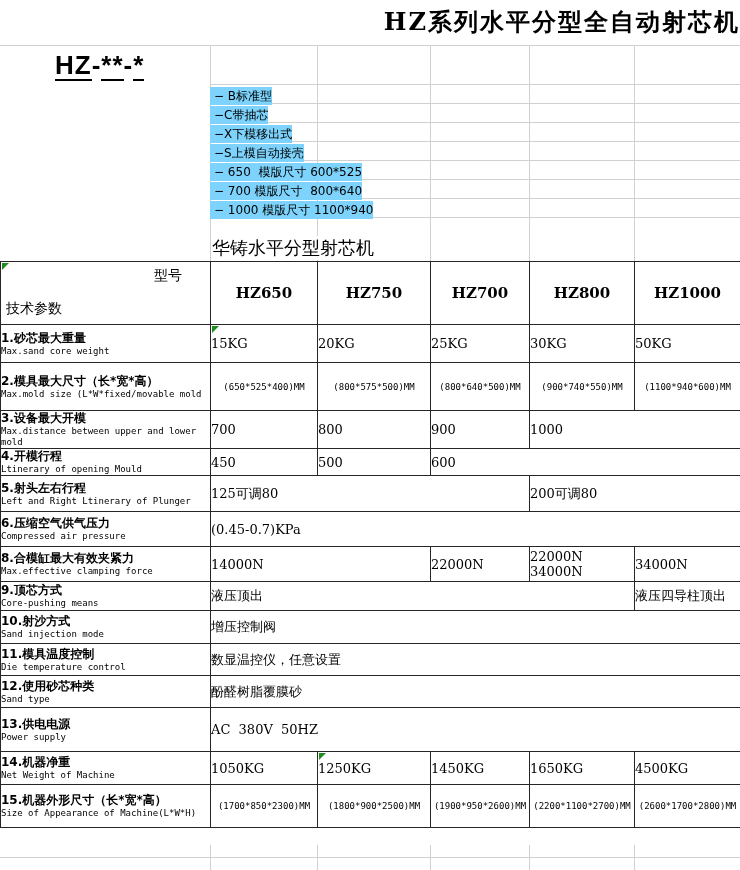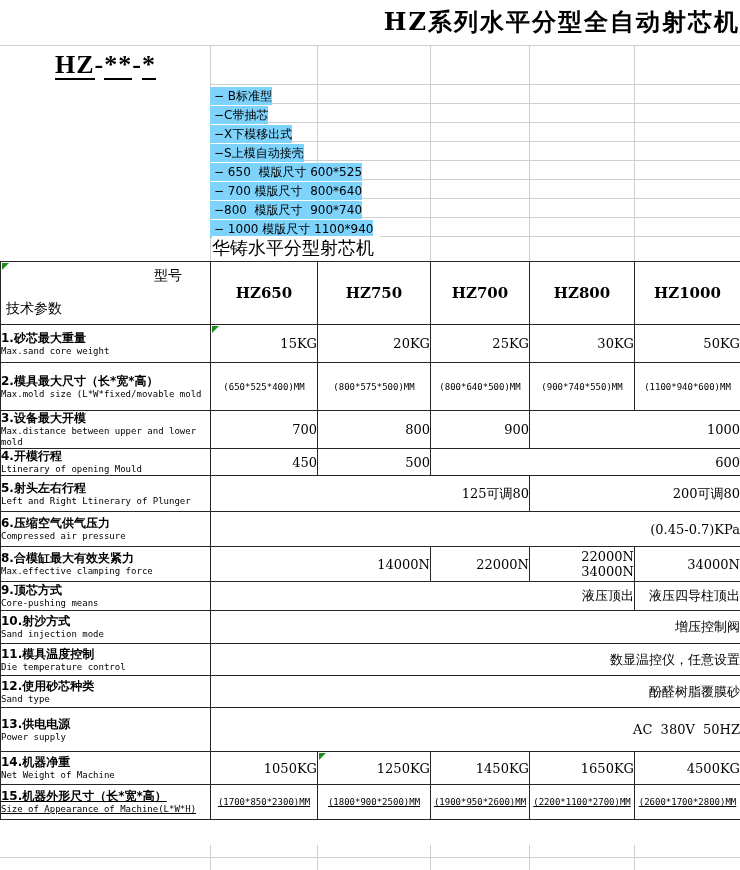--- a/index.html
+++ b/index.html
@@ -4,40 +4,40 @@
 <style>
   html,body{margin:0;padding:0;background:#fff;}
   .page{position:relative;width:740px;height:870px;background:#ffffff;overflow:hidden;
         font-family:"DejaVu Sans",sans-serif;color:#000;}
   .title{position:absolute;top:6px;left:0;width:740px;text-align:right;
          font-family:"DejaVu Serif",serif;font-weight:bold;font-size:24px;letter-spacing:2px;}
   
   .hline{position:absolute;height:1px;background:var(--grid,#d0d0d0);}
   .vline{position:absolute;width:1px;background:var(--grid,#d0d0d0);}
   
-  .model-code{position:absolute;top:50px;left:55px;font-family:Liberation Serif, serif;
+  .model-code{position:absolute;top:50px;left:55px;font-family:Liberation Sans, sans-serif;
               font-weight:bold;font-size:26px;letter-spacing:1px;}
   .model-code .u{display:inline-block;border-bottom:2px solid #000;line-height:1.05;}
   
   .opt-wrap{position:absolute;left:210px;top:45px;width:530px;}
   .opt-row0{height:39px;border-bottom:1px solid var(--grid,#d0d0d0);}
   .opt-row{height:18px;border-bottom:1px solid var(--grid,#d0d0d0);}
   .opt-text{display:inline-block;background:#7dd3fc;font-size:12px;line-height:18px;
             padding-left:4px;white-space:pre;}
   .subtitle{position:absolute;left:212px;top:236px;font-size:18px;line-height:24px;
             background:#fff;padding-right:6px;white-space:nowrap;}
   
   table.spec{position:absolute;top:261px;left:0;width:740px;border-collapse:collapse;
              table-layout:fixed;}
   table.spec th,table.spec td{border:1px solid var(--bdr,#262626);padding:0;overflow:hidden;}
   th.colhead{font-family:"DejaVu Serif",serif;font-weight:700;font-size:15px;text-align:center;}
   td.labelcell{vertical-align:middle;padding:2px 2px 2px 3px;}
   .cn{font-weight:600;font-size:12px;line-height:15px;font-family:"DejaVu Sans",sans-serif;}
   .en{font-size:9px;line-height:11px;font-family:"DejaVu Sans Mono",monospace;}
-  td.val{font-family:"DejaVu Serif",serif;font-size:13px;text-align:right;
+  td.val{font-family:"DejaVu Serif",serif;font-size:13px;text-align:left;
          vertical-align:middle;white-space:pre-line;}
   td.val-small{font-family:"DejaVu Sans Mono",monospace;font-size:9px;text-align:center;
                vertical-align:middle;}
   td.corner{vertical-align:top;position:relative;}
   .corner-top{position:absolute;top:5px;right:28px;font-size:14px;}
   .corner-bottom{position:absolute;bottom:6px;left:5px;font-size:14px;}
   .marked{position:relative;}
   .flag{position:absolute;top:1px;left:1px;width:0;height:0;
         border-top:7px solid var(--flag,#1e8c1e);border-right:7px solid transparent;}
 </style>
@@ -61,21 +61,20 @@
 
   <div class="opt-wrap">
     <div class="opt-row0"></div>
     <div id="options-rows">
         <div class="opt-row"><span class="opt-text">− B标准型</span></div>
         <div class="opt-row"><span class="opt-text">−C带抽芯</span></div>
         <div class="opt-row"><span class="opt-text">−X下模移出式</span></div>
         <div class="opt-row"><span class="opt-text">−S上模自动接壳</span></div>
         <div class="opt-row"><span class="opt-text">− 650&nbsp; 模版尺寸 600*525</span></div>
         <div class="opt-row"><span class="opt-text">− 700 模版尺寸&nbsp; 800*640</span></div>
-        <div class="opt-row"><span class="opt-text">−800&nbsp; 模版尺寸&nbsp; 900*740</span></div>
         <div class="opt-row"><span class="opt-text">− 1000 模版尺寸 1100*940</span></div>
       </div>
   </div>
 
   <div class="subtitle">华铸水平分型射芯机</div>
 
   <table class="spec">
     <colgroup>
       <col style="width:210px">
         <col style="width:107px">
@@ -206,21 +205,21 @@
           <td class="labelcell">
             <div class="cn">14.机器净重</div>
             <div class="en">Net Weight of Machine</div>
           </td>
           <td class="val"><span>1050KG</span></td>
           <td class="val marked"><span class="flag"></span><span>1250KG</span></td>
           <td class="val"><span>1450KG</span></td>
           <td class="val"><span>1650KG</span></td>
           <td class="val"><span>4500KG</span></td>
         </tr>
-        <tr style="height: 35px; text-decoration: underline;">
+        <tr style="height: 43px;">
           <td class="labelcell">
             <div class="cn">15.机器外形尺寸（长*宽*高）</div>
             <div class="en">Size of Appearance of Machine(L*W*H)</div>
           </td>
           <td class="val-small"><span>(1700*850*2300)MM</span></td>
           <td class="val-small"><span>(1800*900*2500)MM</span></td>
           <td class="val-small"><span>(1900*950*2600)MM</span></td>
           <td class="val-small"><span>(2200*1100*2700)MM</span></td>
           <td class="val-small"><span>(2600*1700*2800)MM</span></td>
         </tr>

